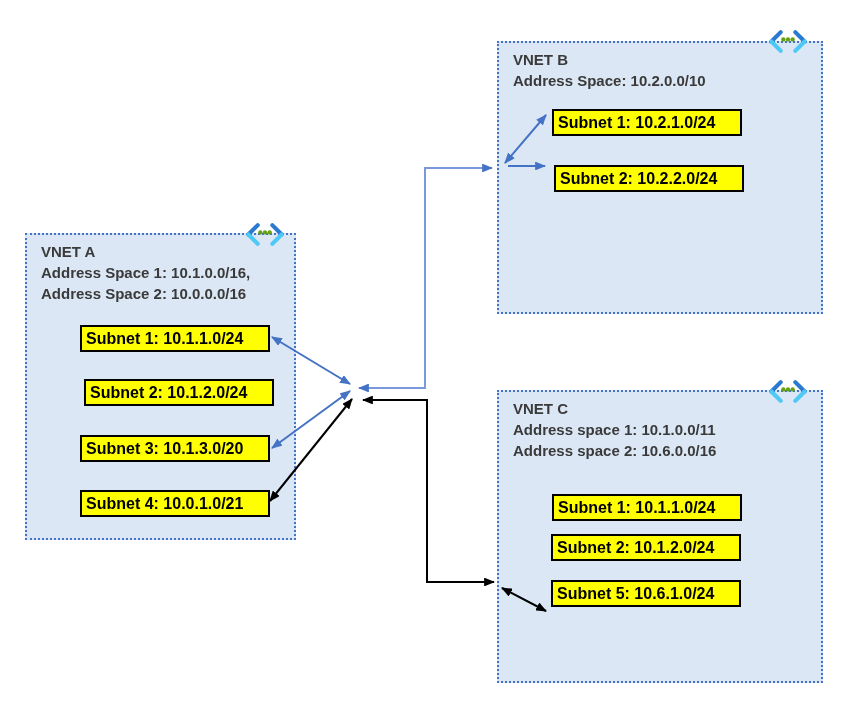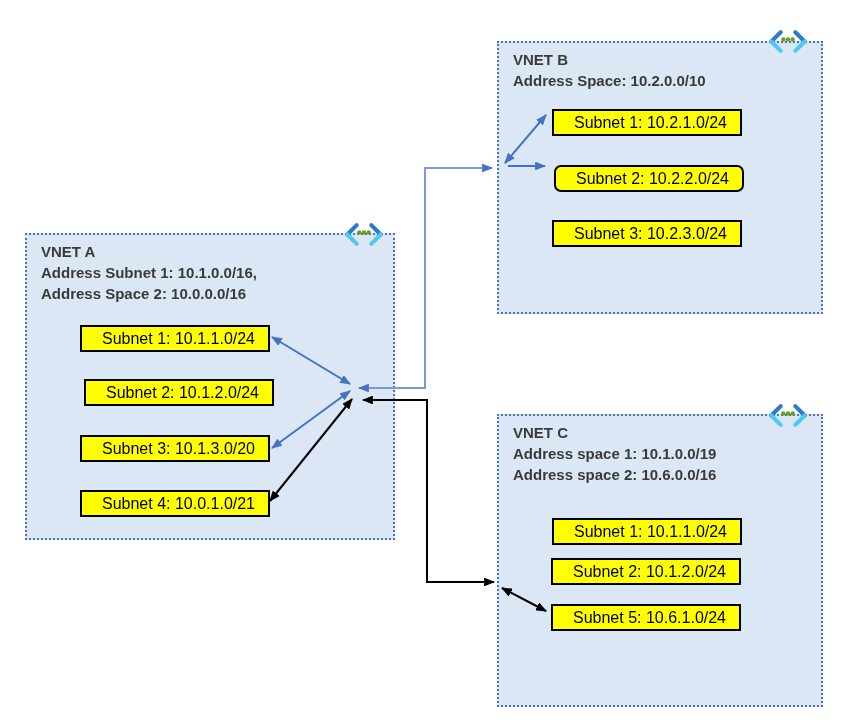--- a/index.html
+++ b/index.html
@@ -26,45 +26,45 @@
     position:absolute;background:var(--vnet-fill);
     border:2px dotted var(--vnet-border);box-sizing:border-box;z-index:1;
   }
   .vnet-title{
     position:absolute;left:14px;top:6px;color:var(--title-color);
     font-size:15px;font-weight:bold;line-height:21px;white-space:nowrap;z-index:2;
   }
   .subnet{
     position:absolute;width:190px;height:27px;box-sizing:border-box;
     background:var(--subnet-fill);border:2px solid var(--subnet-border);
-    color:var(--subnet-text);font-size:16px;font-weight:normal;
-    display:flex;align-items:center;padding-left:20px;white-space:nowrap;z-index:2;
+    color:var(--subnet-text);font-size:16px;font-weight:bold;
+    display:flex;align-items:center;padding-left:4px;white-space:nowrap;z-index:2;
   }
   .vnet-icon{position:absolute;width:42px;height:27px;z-index:4;}
   .vnet-icon svg{display:block;width:100%;height:100%;}
   .chev{stroke-width:4;stroke-linecap:round;fill:none;}
   .chev-top{stroke:var(--icon-dark-blue);}
   .chev-bot{stroke:var(--icon-cyan);}
   .icon-dot{fill:var(--icon-green);}
   .arrows{position:absolute;left:0;top:0;z-index:3;pointer-events:none;}
   .lblue{stroke:var(--arrow-blue);stroke-width:2;fill:none;}
   .lblue-light{stroke:var(--arrow-blue-light);stroke-width:2;fill:none;}
   .lblack{stroke:var(--arrow-black);stroke-width:2;fill:none;}
   .head-blue{fill:var(--arrow-blue);}
   .head-black{fill:var(--arrow-black);}
 </style>
 </head>
 <body>
 
 <div class="canvas">
 
-  <div class="vnet" style="left:25px;top:233px;width:370px;height:307px;">
+  <div class="vnet" style="left:25px;top:233px;width:271px;height:307px;">
     <div class="vnet-title">
       <div>VNET A</div>
-      <div>Address Subnet 1: 10.1.0.0/16,</div>
+      <div>Address Space 1: 10.1.0.0/16,</div>
       <div>Address Space 2: 10.0.0.0/16</div>
     </div>
     <div class="subnet" style="left:53px;top:90px;">Subnet 1: 10.1.1.0/24</div>
     <div class="subnet" style="left:57px;top:144px;">Subnet 2: 10.1.2.0/24</div>
     <div class="subnet" style="left:53px;top:200px;">Subnet 3: 10.1.3.0/20</div>
     <div class="subnet" style="left:53px;top:255px;">Subnet 4: 10.0.1.0/21</div>
     <div class="vnet-icon" style="right:8px;top:-14px;">
       <svg viewBox="0 0 40 26">
         <path class="chev chev-top" d="M13,4 L4,13"></path>
           <path class="chev chev-bot" d="M4,13 L13,22"></path>
@@ -76,39 +76,38 @@
       </svg>
     </div>
   </div>
 
   <div class="vnet" style="left:497px;top:30px;width:326px;height:273px;margin-top:11px;">
     <div class="vnet-title">
       <div>VNET B</div>
       <div>Address Space: 10.2.0.0/10</div>
     </div>
     <div class="subnet" style="left:53px;top:66px;">Subnet 1: 10.2.1.0/24</div>
-    <div class="subnet" style="left:55px;top:122px;border-radius:7px;">Subnet 2: 10.2.2.0/24</div>
-    <div class="subnet" style="left:53px;top:177px;">Subnet 3: 10.2.3.0/24</div>
+    <div class="subnet" style="left:55px;top:122px;">Subnet 2: 10.2.2.0/24</div>
     <div class="vnet-icon" style="right:12px;top:-15px;">
       <svg viewBox="0 0 40 26">
         <path class="chev chev-top" d="M13,4 L4,13"></path>
           <path class="chev chev-bot" d="M4,13 L13,22"></path>
         <path class="chev chev-top" d="M27,4 L36,13"></path>
           <path class="chev chev-bot" d="M36,13 L27,22"></path>
         <circle class="icon-dot" cx="15.5" cy="11" r="2.1"></circle>
           <circle class="icon-dot" cx="20" cy="11" r="2.1"></circle>
           <circle class="icon-dot" cx="24.5" cy="11" r="2.1"></circle>
       </svg>
     </div>
   </div>
 
-  <div class="vnet" style="left:497px;top:414px;width:326px;height:293px;">
+  <div class="vnet" style="left:497px;top:390px;width:326px;height:293px;">
     <div class="vnet-title">
       <div>VNET C</div>
-      <div>Address space 1: 10.1.0.0/19</div>
+      <div>Address space 1: 10.1.0.0/11</div>
       <div>Address space 2: 10.6.0.0/16</div>
     </div>
     <div class="subnet" style="left:53px;top:102px;">Subnet 1: 10.1.1.0/24</div>
     <div class="subnet" style="left:52px;top:142px;">Subnet 2: 10.1.2.0/24</div>
     <div class="subnet" style="left:52px;top:188px;">Subnet 5: 10.6.1.0/24</div>
     <div class="vnet-icon" style="right:12px;top:-14px;">
       <svg viewBox="0 0 40 26">
         <path class="chev chev-top" d="M13,4 L4,13"></path>
           <path class="chev chev-bot" d="M4,13 L13,22"></path>
         <path class="chev chev-top" d="M27,4 L36,13"></path>

